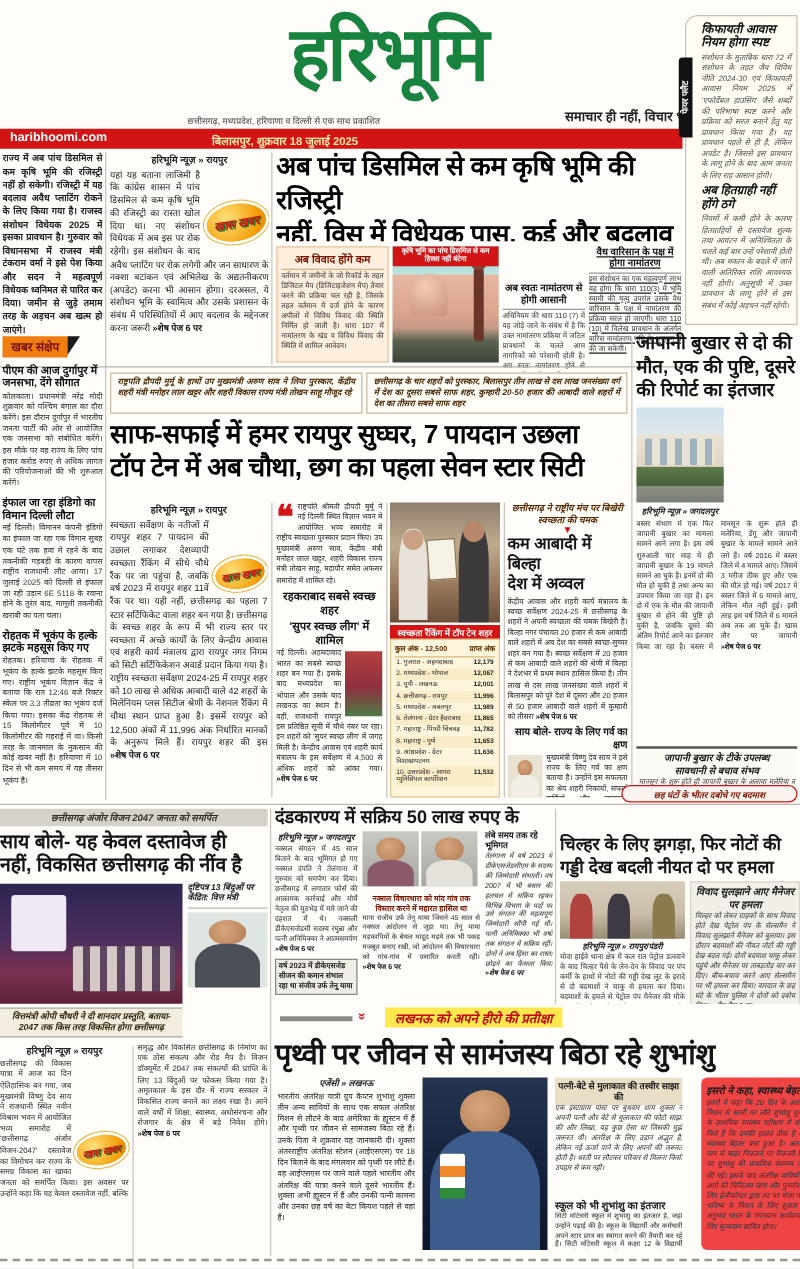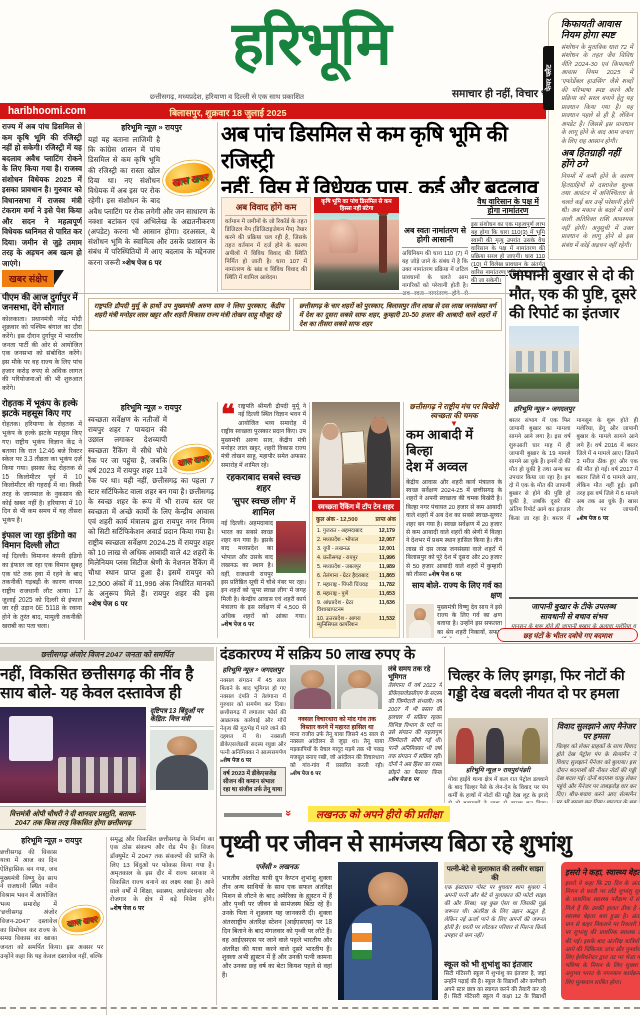--- a/index.html
+++ b/index.html
@@ -214,32 +214,36 @@
 
   <div class="hline" style="left:0;top:293px;width:546px;"></div>
 
   <div class="abs" style="left:2px;top:268px;width:80px;height:372px;">
     <div class="briefhead"><span>खबर संक्षेप</span><span class="fold"></span></div>
     <div class="brief">
       <h4 class="b">पीएम की आज दुर्गापुर में जनसभा, देंगे सौगात</h4>
       <p>कोलकाता। प्रधानमंत्री नरेंद्र मोदी शुक्रवार को पश्चिम बंगाल का दौरा करेंगे। इस दौरान दुर्गापुर में भारतीय जनता पार्टी की ओर से आयोजित एक जनसभा को संबोधित करेंगे। इस मौके पर वह राज्य के लिए पांच हजार करोड़ रुपए से अधिक लागत की परियोजनाओं की भी शुरुआत करेंगे।</p>
     </div>
     <div class="brief">
+      <h4 class="b">इंफाल जा रहा इंडिगो का विमान दिल्ली लौटा</h4>
+      <p>नई दिल्ली। विमानन कंपनी इंडिगो का इंफाल जा रहा एक विमान सुबह एक घंटे तक हवा में रहने के बाद तकनीकी गड़बड़ी के कारण वापस राष्ट्रीय राजधानी लौट आया। 17 जुलाई 2025 को दिल्ली से इंफाल जा रही उड़ान 6E 5118 के रवाना होने के तुरंत बाद, मामूली तकनीकी खराबी का पता चला।</p>
+    </div>
+    <div class="brief">
       <h4 class="b">रोहतक में भूकंप के हल्के झटके महसूस किए गए</h4>
       <p>रोहतक। हरियाणा के रोहतक में भूकंप के हल्के झटके महसूस किए गए। राष्ट्रीय भूकंप विज्ञान केंद्र ने बताया कि रात 12:46 बजे रिक्टर स्केल पर 3.3 तीव्रता का भूकंप दर्ज किया गया। इसका केंद्र रोहतक से 15 किलोमीटर पूर्व में 10 किलोमीटर की गहराई में था। किसी तरह के जानमाल के नुकसान की कोई खबर नहीं है। हरियाणा में 10 दिन से भी कम समय में यह तीसरा भूकंप है।</p>
     </div>
-    <div class="brief">
-      <h4 class="b">इंफाल जा रहा इंडिगो का विमान दिल्ली लौटा</h4>
-      <p>नई दिल्ली। विमानन कंपनी इंडिगो का इंफाल जा रहा एक विमान सुबह एक घंटे तक हवा में रहने के बाद तकनीकी गड़बड़ी के कारण वापस राष्ट्रीय राजधानी लौट आया। 17 जुलाई 2025 को दिल्ली से इंफाल जा रही उड़ान 6E 5118 के रवाना होने के तुरंत बाद, मामूली तकनीकी खराबी का पता चला।</p>
-    </div>
   </div>
 
   <div class="abs kickbox ovh" style="left:88px;top:298px;width:202px;height:33px;">राष्ट्रपति द्रौपदी मुर्मू के हाथों उप मुख्यमंत्री अरुण साव ने लिया पुरस्कार, केंद्रीय शहरी मंत्री मनोहर लाल खट्टर और शहरी विकास राज्य मंत्री तोखन साहू मौजूद रहे</div>
   <div class="abs kickbox ovh" style="left:293px;top:298px;width:209px;height:33px;">छत्तीसगढ़ के चार शहरों को पुरस्कार, बिलासपुर तीन लाख से दस लाख जनसंख्या वर्ग में देश का दूसरा सबसे साफ शहर, कुम्हारी 20-50 हजार की आबादी वाले शहरों में देश का तीसरा सबसे साफ शहर</div>
 
+  <div class="abs h-xl c ovh" style="left:88px;top:335px;width:414px;height:62px;">
+    <div>साफ-सफाई में हमर रायपुर सुघ्घर, 7 पायदान उछला</div>
+    <div>टॉप टेन में अब चौथा, छग का पहला सेवन स्टार सिटी</div>
+  </div>
 
   <div class="abs ovh" style="left:88px;top:402px;width:126px;height:236px;">
     <div class="byline">हरिभूमि न्यूज़ » रायपुर</div>
     <p class="body-txt">
       <span class="badge sm" style="float:right;margin:30px 0 2px 3px;"><span>खास खबर</span></span><span>स्वच्छता सर्वेक्षण के नतीजों में रायपुर शहर 7 पायदान की उछाल लगाकर देशव्यापी स्वच्छता रैंकिंग में सीधे चौथे रैंक पर जा पहुंचा है, जबकि वर्ष 2023 में रायपुर शहर 11वें रैंक पर था। यही नहीं, छत्तीसगढ़ का पहला 7 स्टार सर्टिफिकेट वाला शहर बन गया है। छत्तीसगढ़ के स्वच्छ शहर के रूप में भी राज्य स्तर पर स्वच्छता में अच्छे कार्यों के लिए केन्द्रीय आवास एवं शहरी कार्य मंत्रालय द्वारा रायपुर नगर निगम को सिटी सर्टिफिकेशन अवार्ड प्रदान किया गया है। राष्ट्रीय स्वच्छता सर्वेक्षण 2024-25 में रायपुर शहर को 10 लाख से अधिक आबादी वाले 42 शहरों के मिलेनियम प्लस सिटीज श्रेणी के नेशनल रैंकिंग में चौथा स्थान प्राप्त हुआ है। इसमें रायपुर को 12,500 अंकों में 11,996 अंक निर्धारित मानकों के अनुरूप मिले हैं। रायपुर शहर की इस </span><span class="jump">»शेष पेज 6 पर</span>
     </p>
   </div>
   <div class="vline" style="left:217px;top:402px;height:236px;"></div>
 
   <div class="abs ovh" style="left:221px;top:402px;width:85px;height:236px;">
@@ -338,22 +342,22 @@
       <p>मानसून के शुरू होते ही जापानी बुखार के अलावा मलेरिया व डेंगू के मामले सामने आने लगे हैं। जापानी बुखार के लक्षण व अन्य जांच होने पर इलाज कराने के साथ टीकाकरण कराना चाहिए। इसके अलावा मच्छरदानी का उपयोग व जांच जरूरी है। सावधानी ही मलेरिया व डेंगू से बचाव का बुनियादी तरीका है, लेकिन जापानी बुखार का टीका उपलब्ध है और लगवाया जा रहा है।</p>
 
     </div>
   </div>
 
   <div class="hline" style="left:0;top:643px;width:640px;"></div>
 
   <div class="abs" style="left:0;top:647px;width:214px;height:360px;">
     <div class="grayband">छत्तीसगढ़ अंजोर विजन 2047 जनता को समर्पित</div>
     <div class="h-lg" style="font-size:15.5px;margin:3px 0 4px;">
+      <div>साय बोले- यह केवल दस्तावेज ही</div>
       <div>नहीं, विकसित छत्तीसगढ़ की नींव है</div>
-      <div>साय बोले- यह केवल दस्तावेज ही</div>
     </div>
     <div style="position:relative;height:128px;">
       <span class="ph ph-dais" style="left:0;top:0;width:146px;height:96px;">
           <span class="screen"></span>
           <span class="row"></span>
         </span>
       <div style="position:absolute;left:150px;top:0;width:64px;">
         <div class="b i" style="font-size:6.8px;line-height:1.25;border-bottom:1px solid #bbb;padding-bottom:2px;">दृष्टिपत्र 13 बिंदुओं पर केंद्रित: वित्त मंत्री</div>
         <span class="ph ph-op" style="position:relative;display:block;width:64px;height:60px;margin-top:3px;">
             <span class="face"></span>
@@ -399,21 +403,21 @@
     </div>
   </div>
   <div class="vline" style="left:444px;top:647px;height:156px;"></div>
 
   <div class="abs pillkick" style="left:497px;top:628px;width:141px;">छह घंटों के भीतर दबोचे गए बदमाश</div>
   <div class="abs 0vh" style="left:448px;top:645px;width:192px;height:158px;overflow:hidden;">
     <div class="h-lg" style="font-size:14px;margin-top:22px;">
       <div>चिल्हर के लिए झगड़ा, फिर नोटों की</div>
       <div>गड्डी देख बदली नीयत दो पर हमला</div>
     </div>
-    <div style="position:relative;height:118px;margin-top:16px;">
+    <div style="position:relative;height:118px;margin-top:3px;">
       <div style="position:absolute;left:0;top:0;width:100px;">
         <span class="ph ph-police" style="position:relative;display:block;width:100px;height:46px;">
             <span class="p1"></span>
             <span class="p2"></span>
             <span class="p3"></span>
           </span>
         <div class="byline i" style="font-size:6.4px;margin:1px 0;">हरिभूमि न्यूज़ » रायपुर/पंडरी</div>
         <p class="body-sm" style="font-size:5.8px;"><span>मोवा हाईवे थाना क्षेत्र में कल रात पेट्रोल डलवाने के बाद चिल्हर पैसे के लेन-देन के विवाद पर पंप कर्मी के हाथों में नोटों की गड्डी देख लूट के इरादे से दो बदमाशों ने चाकू से हमला कर दिया। बदमाशों के हमले से पेट्रोल पंप मैनेजर की मौके पर ही मौत हो गई, एक अन्य गंभीर </span><span class="jump">»शेष पेज 6 पर</span></p>
       </div>
       <div class="sidegray" style="position:absolute;left:104px;top:0;width:88px;height:116px;overflow:hidden;">

